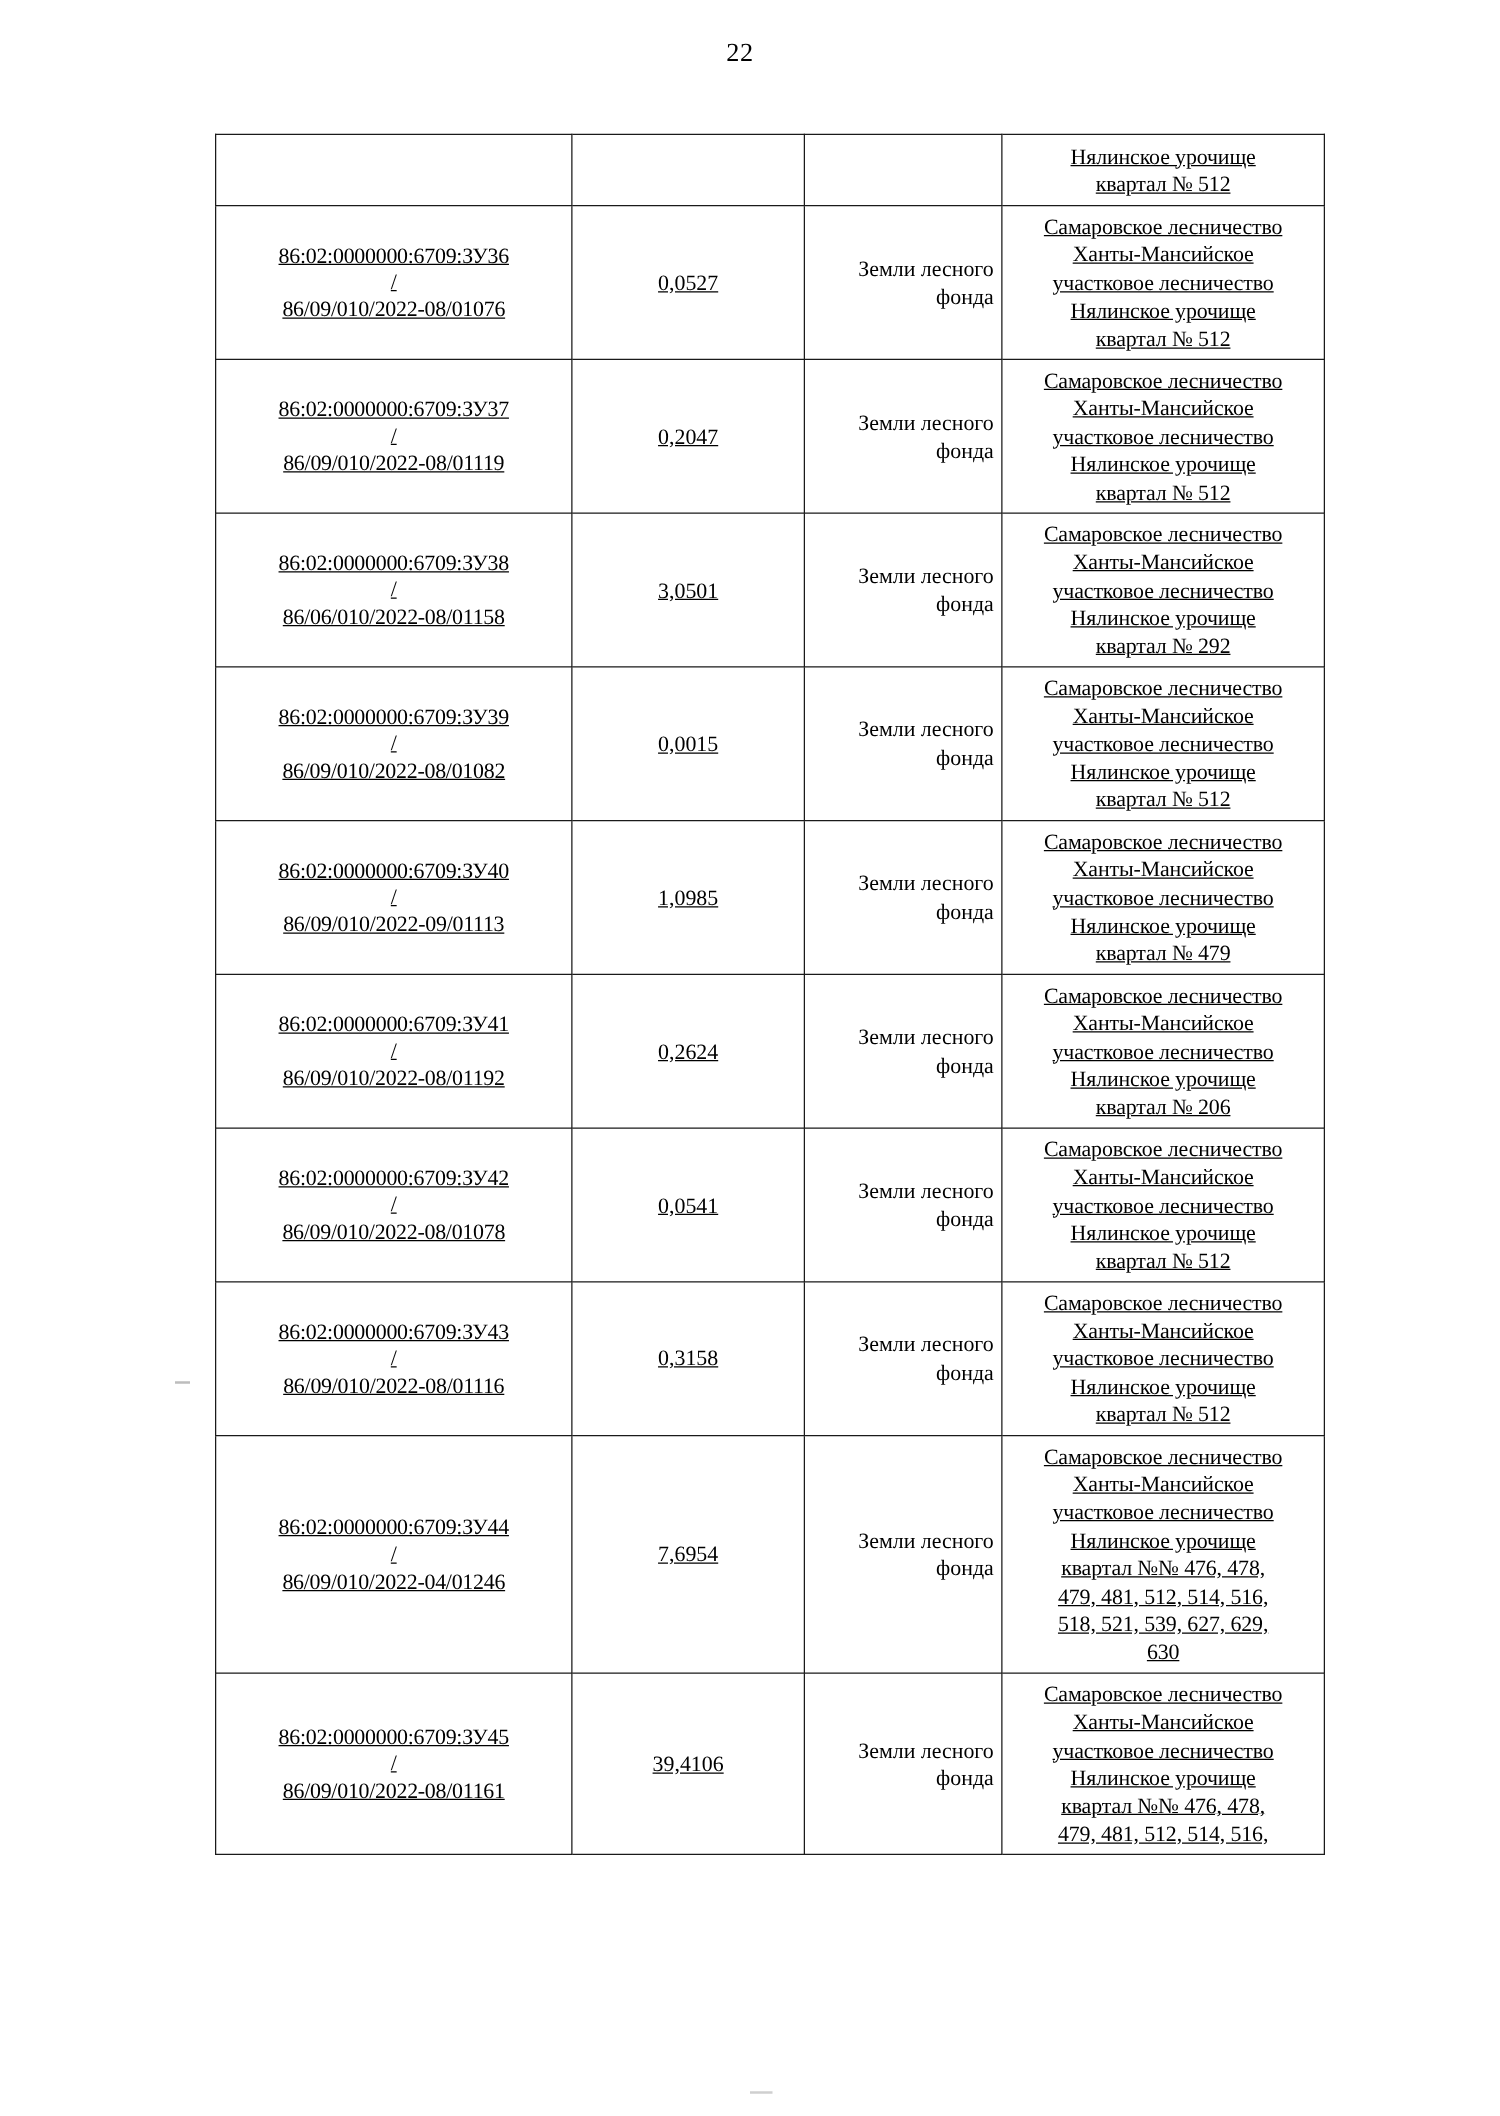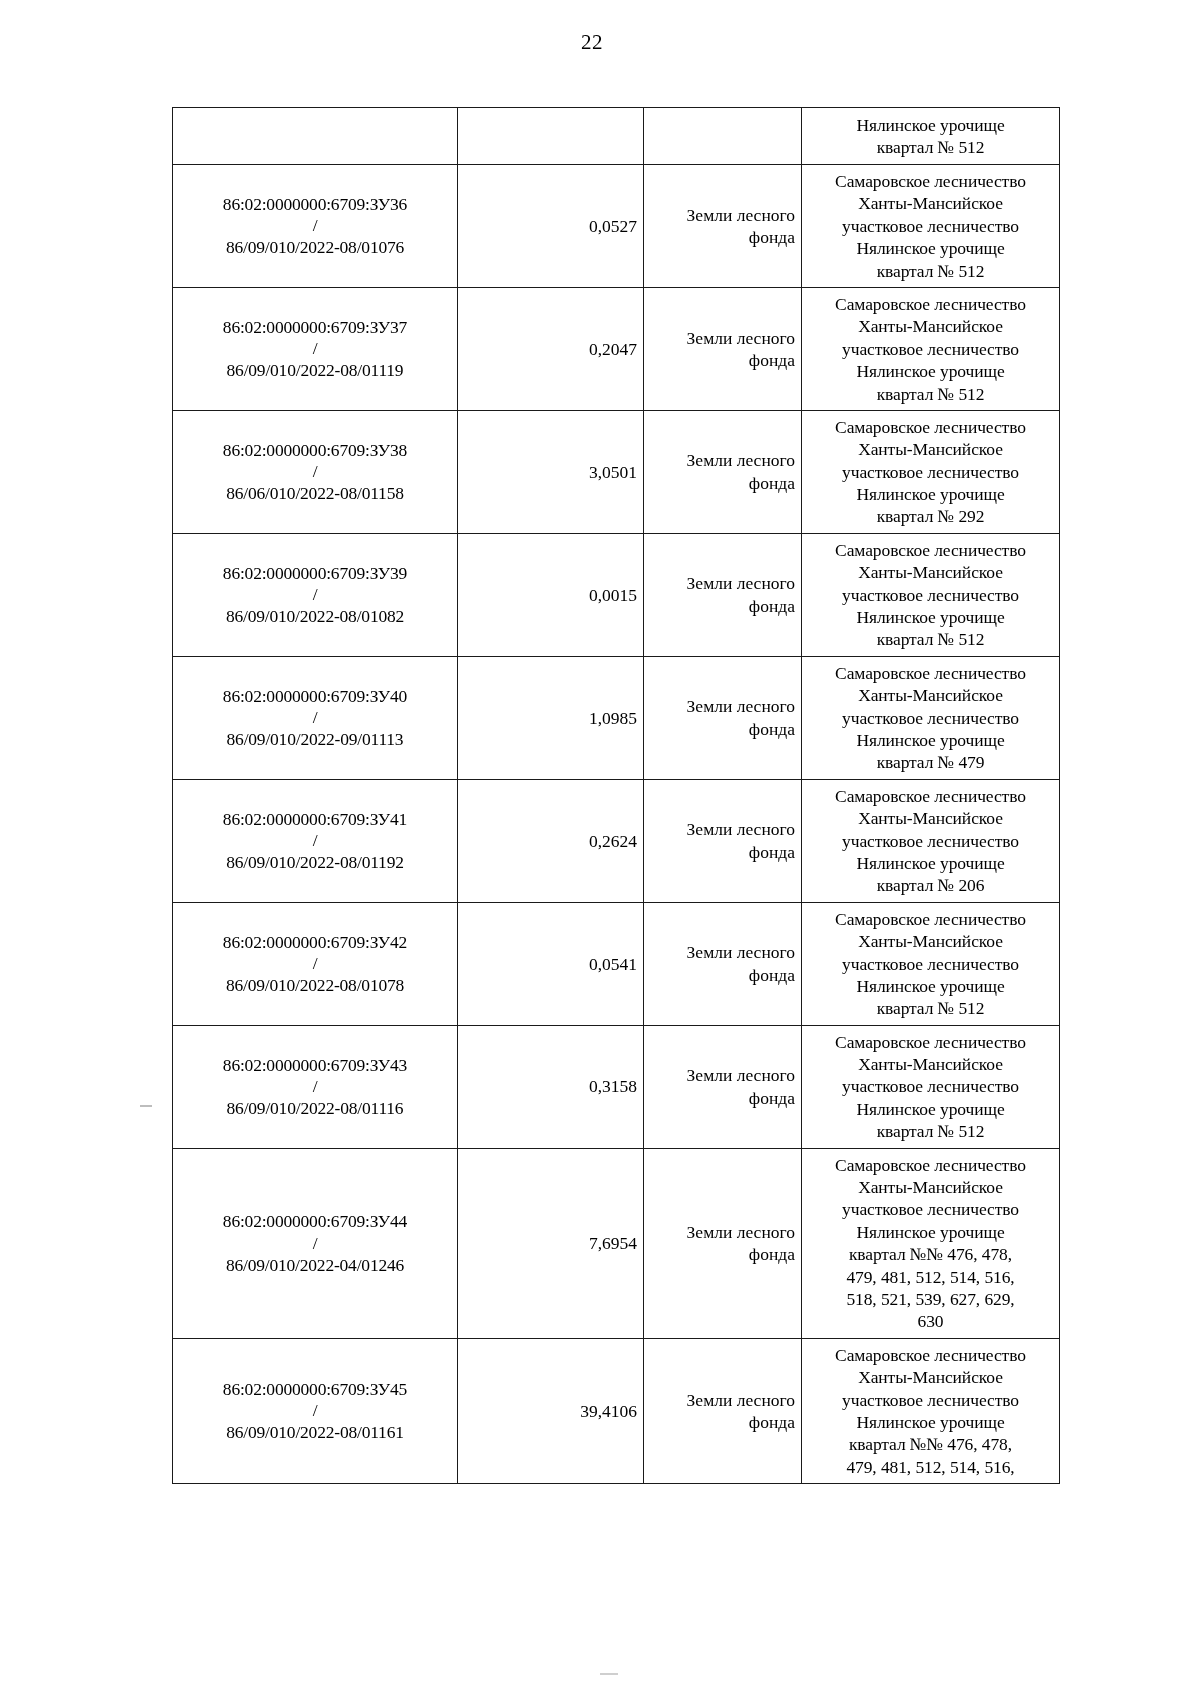--- a/index.html
+++ b/index.html
@@ -48,40 +48,43 @@
   col.c1 { width: 285px; }
   col.c2 { width: 186px; }
   col.c3 { width: 158px; }
   col.c4 { width: 258px; }
 
   td.cad {
     text-align: center;
     letter-spacing: -0.2px;
     padding-top: 8px;
     padding-bottom: 8px;
+    text-decoration: underline;
   }
   td.cad .line {
     display: block;
     white-space: nowrap;
   }
   td.cad .slash {
     display: block;
     line-height: 1.2;
   }
   td.area {
-    text-align: right;
+    text-align: center;
+    text-decoration: underline;
   }
   td.cat {
     text-align: right;
   }
   td.loc {
     text-align: center;
     letter-spacing: -0.1px;
     padding-top: 6px;
     padding-bottom: 6px;
+    text-decoration: underline;
   }
   td.loc .l {
     display: block;
   }
   td.empty {
     padding: 0;
   }
   .row-first td {
     height: 46px;
   }

